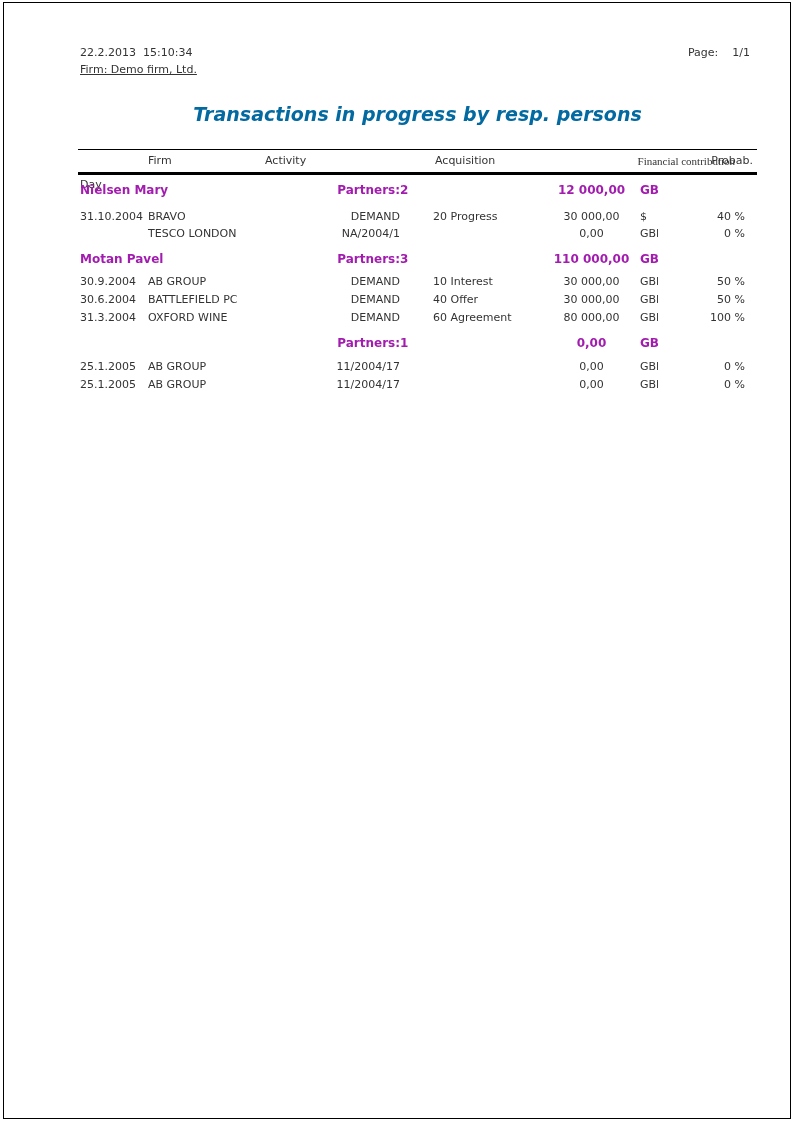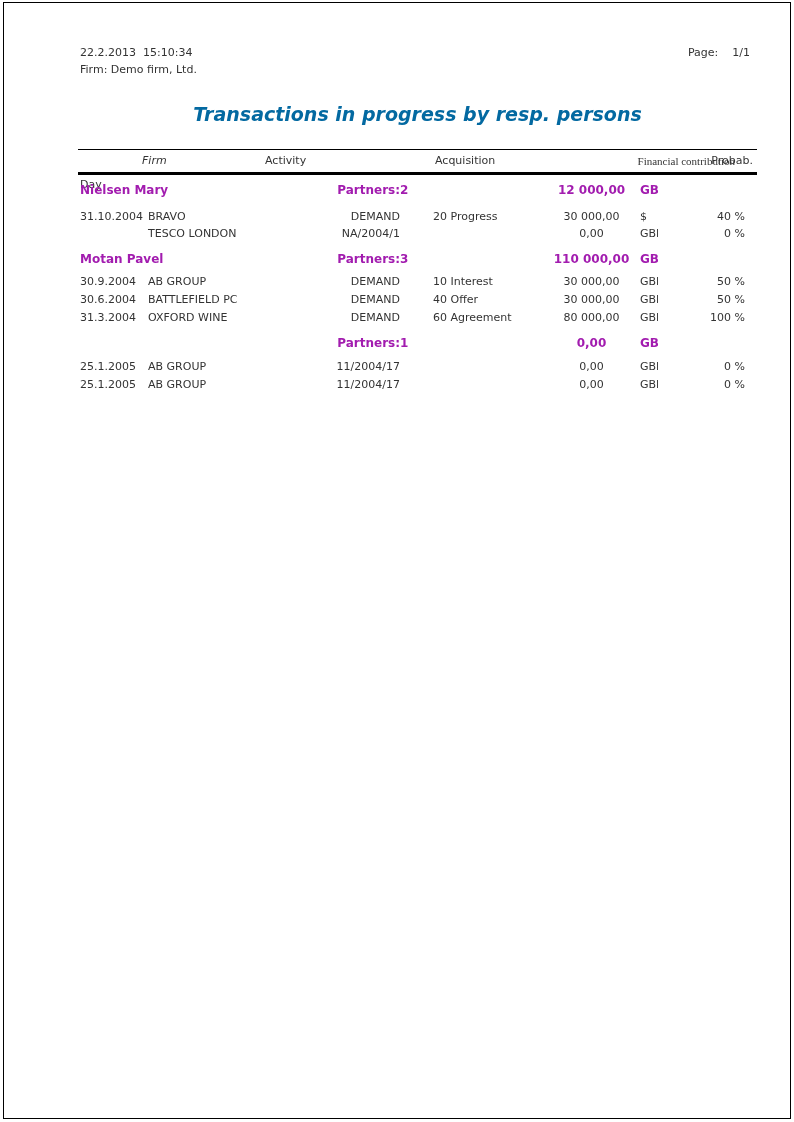--- a/index.html
+++ b/index.html
@@ -7,33 +7,33 @@
     width:794px;height:1122px;background:#ffffff;position:relative;
     font-family:"DejaVu Sans","Liberation Sans",sans-serif;
     color:#333333;font-size:11px;overflow:hidden;
   }
   .frame{
     position:absolute;left:3px;top:2px;width:786px;height:1115px;
     border:1px solid #000000;pointer-events:none;
   }
   .pre{white-space:pre;}
   .meta-date{position:absolute;left:80px;top:46px;line-height:13px;}
-  .meta-firm{position:absolute;left:80px;top:63px;line-height:13px;}
+  .meta-firm{position:absolute;left:80px;top:63px;line-height:13px;text-decoration:underline;}
   .meta-page{position:absolute;top:46px;right:44px;line-height:13px;}
   .meta-page .val{margin-left:14px;}
   .title{
     position:absolute;left:78px;top:103px;width:679px;text-align:center;
     font-size:19px;font-weight:bold;color:#0369a1;letter-spacing:0px;font-style:italic;
   }
   .rule-thin{position:absolute;left:78px;top:149px;width:679px;height:1px;background:#000000;}
   .rule-thick{position:absolute;left:78px;top:172px;width:679px;height:3px;background:#000000;}
   .hdr{position:absolute;left:78px;top:154px;width:679px;height:14px;line-height:14px;}
   .hdr span{position:absolute;white-space:nowrap;}
   .h-day{left:2px;margin-top:24px;}
-  .h-firm{left:64px;font-style:italic;}
+  .h-firm{left:70px;}
   .h-act{left:187px;}
   .h-acq{left:357px;}
   .h-fin{right:22px;font-family:Liberation Serif, serif;}
   .h-prob{right:4px;}
   .row{
     position:absolute;left:78px;width:679px;height:14px;line-height:13px;
     display:flex;align-items:baseline;
   }
   .row .cell{flex-shrink:0;white-space:nowrap;}
   .c1{width:70px;padding-left:2px;box-sizing:border-box;}

